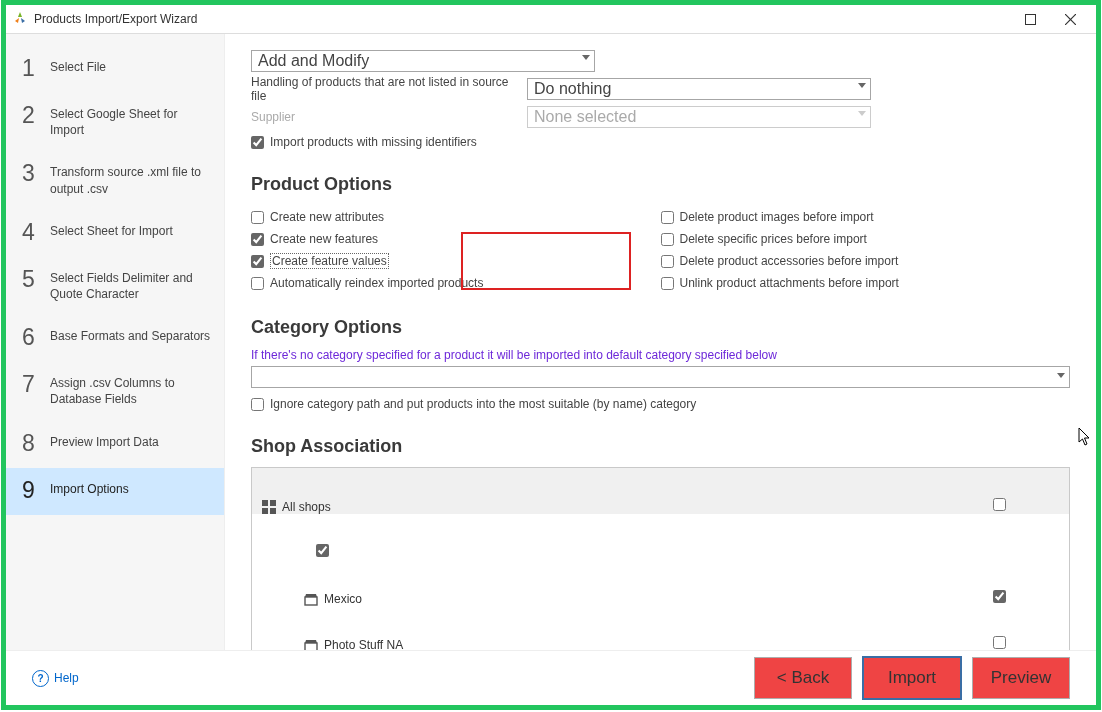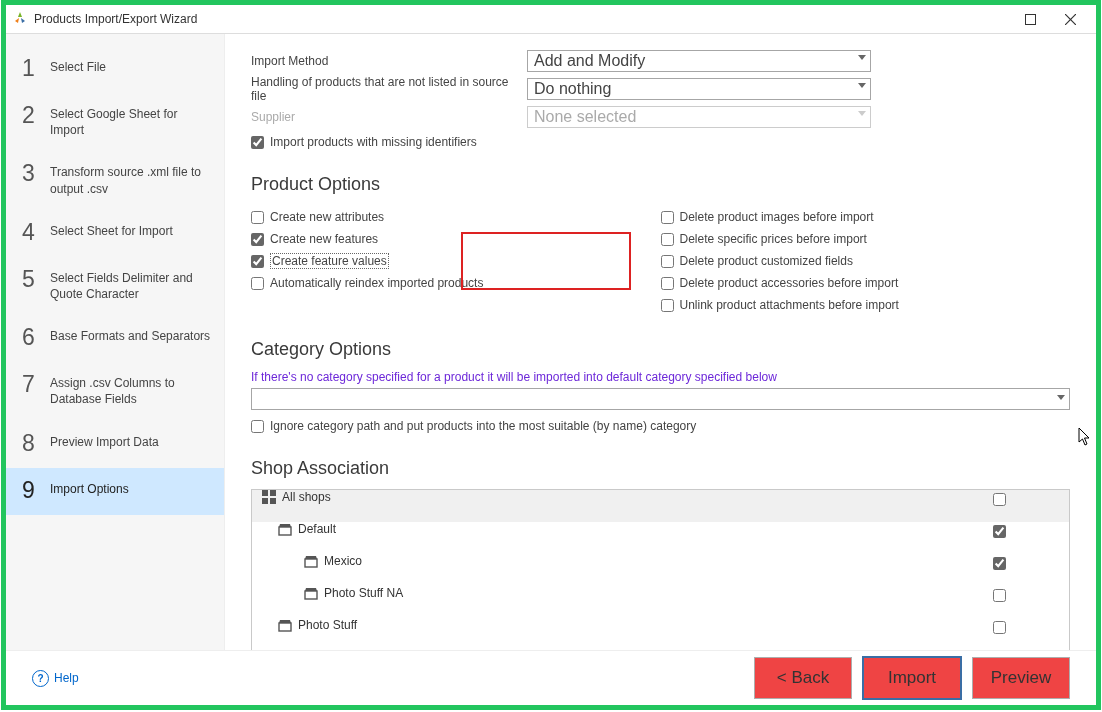--- a/index.html
+++ b/index.html
@@ -19,31 +19,31 @@
 .formrow{display:flex;align-items:center;margin-bottom:3px}
 .formrow .lbl{width:276px;font-size:12px;color:#444}
 .formrow.disabled .lbl{color:#aaa}
 .select{flex:1;max-width:330px;height:20px;border:1px solid #a6a6a6;background:#fff;display:flex;align-items:center;padding:0 6px;font-size:16px;color:#444;position:relative}
 .select.disabled{color:#aaa;border-color:#ccc}
 .select .caret{position:absolute;right:4px;top:4px;border-left:4px solid transparent;border-right:4px solid transparent;border-top:5px solid #666}
 .select.disabled .caret{border-top-color:#ccc}
 .chk{display:flex;align-items:center;margin:2px 0;height:20px}
 .chk input{width:13px;height:13px;margin:0 6px 0 0;accent-color:#666}
 .chk label{font-size:12px;color:#444}
-h2.section{font-size:18px;font-weight:400;color:#3a3a3a;margin:22px 0 10px 0}
+h2.section{font-size:18px;font-weight:700;color:#3a3a3a;margin:22px 0 10px 0}
 .opts2col{display:flex}
 .opts2col .col{width:420px}
 .redbox{position:absolute;border:2px solid #d22;left:236px;top:198px;width:166px;height:54px;pointer-events:none}
 .dotted{border:1px dotted #666;padding:0 1px}
 .catnote{font-size:12px;color:#6d28d9;margin:6px 0 4px}
 .fullselect{border:1px solid #a6a6a6;height:20px;position:relative}
 .fullselect .caret{position:absolute;right:4px;top:6px;border-left:4px solid transparent;border-right:4px solid transparent;border-top:5px solid #666}
 .tree{border:1px solid #c9c9c9;margin-top:6px}
 .treehead{background:#f0f0f0}
-.treerow{display:flex;align-items:flex-start;height:32px;border-bottom:0}
+.treerow{display:flex;align-items:flex-end;height:46px;border-bottom:0}
 .treerow .namecell{flex:1;display:flex;align-items:center;padding-left:10px}
 .treerow .chkcell{width:140px;display:flex;align-items:center;justify-content:center}
 .treerow .icon{width:14px;height:14px;margin-right:6px;display:inline-block}
 .shopicon svg{width:14px;height:14px}
 .indent1{padding-left:26px!important}
 .indent2{padding-left:52px!important}
 .treerow input{width:13px;height:13px;accent-color:#666}
 .footer{height:54px;border-top:1px solid #eee;display:flex;align-items:center;padding:0 26px;gap:10px}
 .help{display:flex;align-items:center;gap:5px;color:#0066cc;font-size:12px}
 .help .qicon{width:15px;height:15px;border:1.5px solid #0066cc;border-radius:50%;display:flex;align-items:center;justify-content:center;font-size:10px;color:#0066cc;font-weight:bold}
@@ -113,21 +113,20 @@
           <div class="label">Preview Import Data</div>
         </div>
         <div class="step active">
           <div class="num">9</div>
           <div class="label">Import Options</div>
         </div>
       </div>
 
     <div class="main">
       <div class="formrow">
-        <div class="lbl">Import Method</div>
         <div class="select">
             <span>Add and Modify</span>
             <span class="caret"></span>
           </div>
       </div>
       <div class="formrow">
         <div class="lbl">Handling of products that are not listed in source file</div>
         <div class="select">
             <span>Do nothing</span>
             <span class="caret"></span>
@@ -168,24 +167,20 @@
         <div class="col" id="po-right">
             <div class="chk">
               <input type="checkbox" id="pr0" style="">
               <label for="pr0">Delete product images before import</label>
             </div>
             <div class="chk">
               <input type="checkbox" id="pr1" style="">
               <label for="pr1">Delete specific prices before import</label>
             </div>
             <div class="chk">
-              <input type="checkbox" id="pr2" style="">
-              <label for="pr2">Delete product customized fields</label>
-            </div>
-            <div class="chk">
               <input type="checkbox" id="pr3" style="">
               <label for="pr3">Delete product accessories before import</label>
             </div>
             <div class="chk">
               <input type="checkbox" id="pr4" style="">
               <label for="pr4">Unlink product attachments before import</label>
             </div>
           </div>
       </div>
 
@@ -209,27 +204,20 @@
                   <rect x="0" y="8" width="6" height="6" fill="#555"></rect>
                   <rect x="8" y="8" width="6" height="6" fill="#555"></rect>
                 </svg></span>
               <span>All shops</span>
             </div>
             <div class="chkcell">
               <input type="checkbox" style="">
             </div>
           </div>
           <div class="treerow">
-            <div class="namecell indent1">
-              <span class="icon shopicon"><svg viewBox="0 0 14 14">
-                  <rect x="1" y="5" width="12" height="8" fill="none" stroke="#555" stroke-width="1.4"></rect>
-                  <path d="M1 5 L13 5 L12 2 L2 2 Z" fill="#555"></path>
-                </svg></span>
-              <span>Default</span>
-            </div>
             <div class="chkcell">
               <input type="checkbox" checked="" style="">
             </div>
           </div>
           <div class="treerow">
             <div class="namecell indent2">
               <span class="icon shopicon"><svg viewBox="0 0 14 14">
                   <rect x="1" y="5" width="12" height="8" fill="none" stroke="#555" stroke-width="1.4"></rect>
                   <path d="M1 5 L13 5 L12 2 L2 2 Z" fill="#555"></path>
                 </svg></span>

